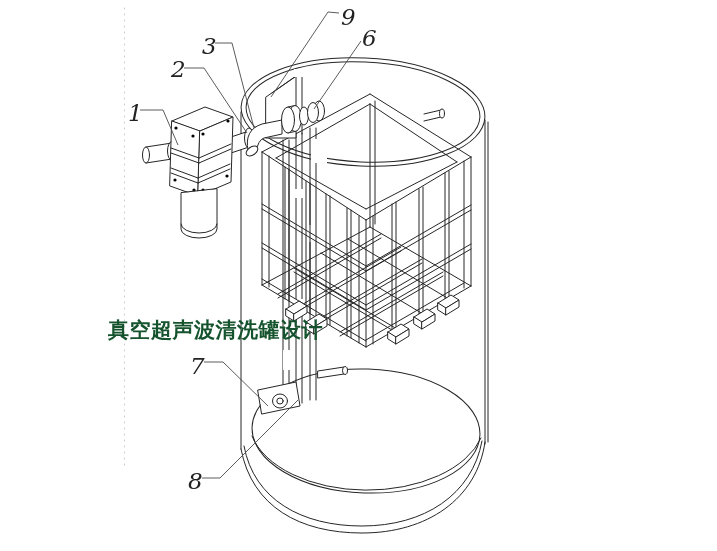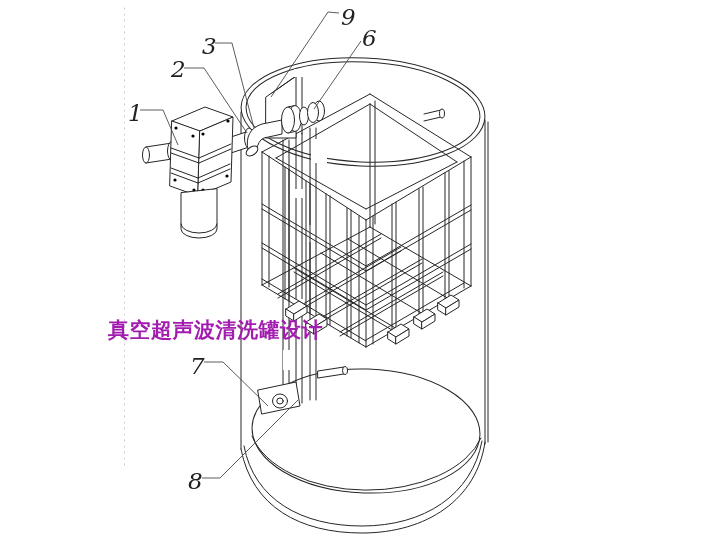--- a/index.html
+++ b/index.html
@@ -260,14 +260,14 @@
         <text x="341" y="25" class="callout-digit">9</text>
         <polyline points="361,41 314,109" class="leader"></polyline>
         <text x="362" y="46" class="callout-digit">6</text>
         <polyline points="204,362 223,362 268,406" class="leader"></polyline>
         <text x="190" y="374" class="callout-digit">7</text>
         <polyline points="202,478 220,478 298,400" class="leader"></polyline>
         <text x="188" y="489" class="callout-digit">8</text>
       </g>
 </svg>
 
-<div class="title-overlay" style="color: #a21caf;">真空超声波清洗罐设计</div>
+<div class="title-overlay" style="color: #14532d;">真空超声波清洗罐设计</div>
 </div>
 
 </body></html>

